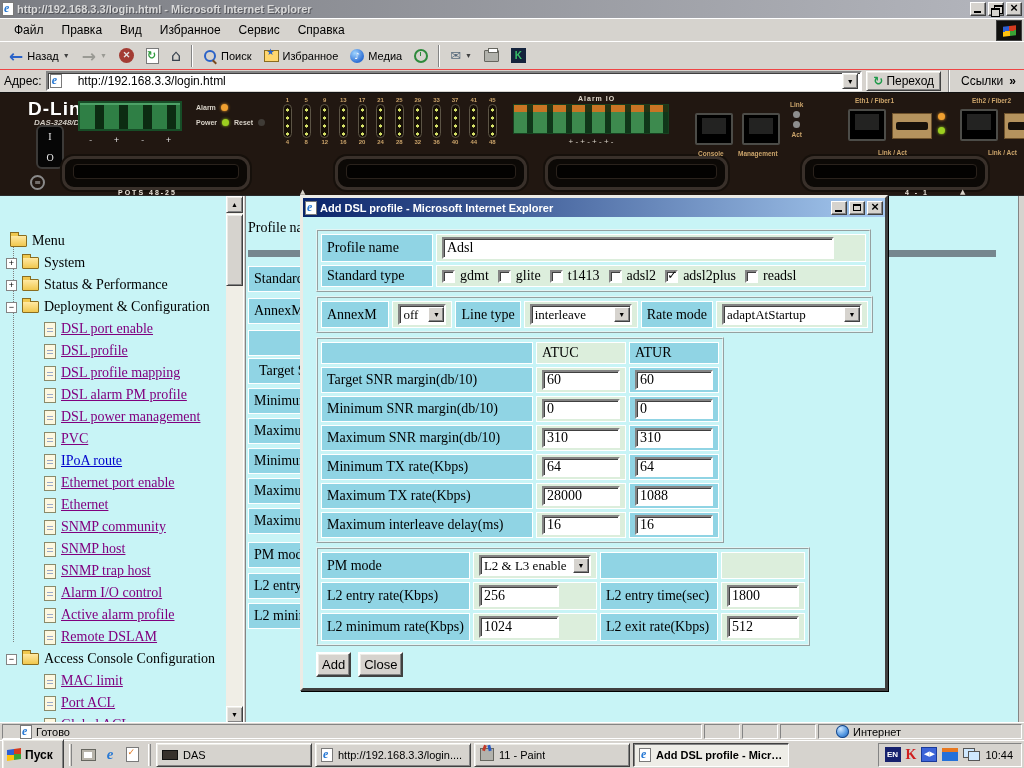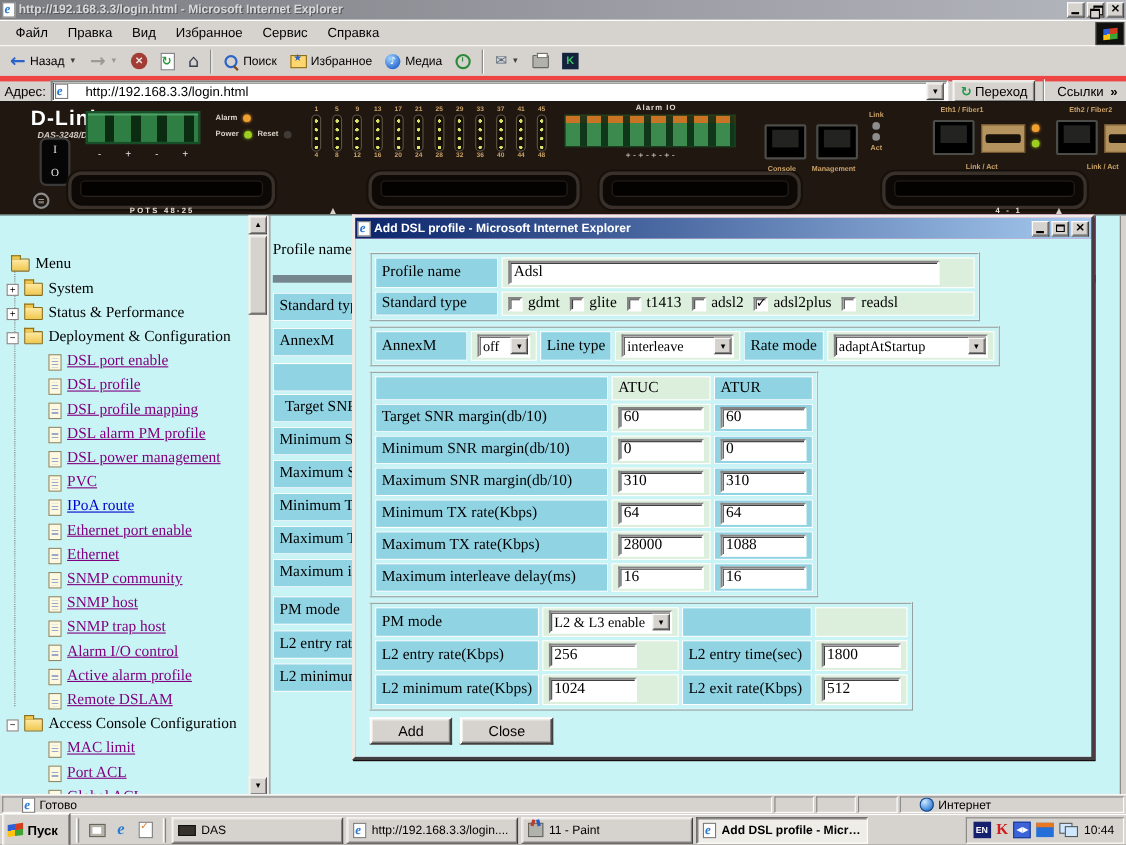--- a/index.html
+++ b/index.html
@@ -65,21 +65,21 @@
   .ico-fav::after { content:"★"; position:absolute; left:2px; top:-4px; font-size:9px; color:#2a62c8; }
   .ico-media { width:14px; height:14px; border-radius:50%; background:radial-gradient(circle at 35% 30%,#9fd4ff,#2f6fd4 70%); position:relative; }
   .ico-media::after { content:"♪"; position:absolute; left:4px; top:0px; font:9px/14px "DejaVu Sans",sans-serif; color:#fff; }
   .ico-history { width:14px; height:14px; border-radius:50%; border:2px solid #2e8a3c; position:relative; }
   .ico-history::after { content:""; position:absolute; left:4px; top:1px; width:1px; height:4px; background:#2e8a3c; }
   .ico-mail { font:13px/14px "DejaVu Sans",sans-serif; color:#55687a; }
   .ico-print { width:15px; height:12px; position:relative; background:#b2b2ac; border:1px solid #66665f; border-radius:1px; }
   .ico-print::before { content:""; position:absolute; left:3px; top:-3px; width:8px; height:3px; background:#fff; border:1px solid #66665f; }
   .ico-kapp { width:15px; height:15px; background:#14233c; color:#39c06a; font:bold 10px/15px "Liberation Sans",sans-serif; text-align:center; }
 
-  .addressbar { height:23px; background:#d6d3ce; border-top:5px solid #ef4444; display:flex; align-items:center;
+  .addressbar { height:23px; background:#d6d3ce; border-top:1px solid #ef4444; display:flex; align-items:center;
                 padding:0 4px; gap:4px; }
   .addr-label { font:12px "Liberation Sans",sans-serif; }
   .addr-input { flex:1; height:20px; background:#fff; border:2px solid; border-color:#848484 #fff #fff #848484;
                 box-shadow:inset 1px 1px 0 #404040; display:flex; align-items:center; gap:4px; padding:0 2px; position:relative; }
   .addr-text { font:12px "Liberation Sans",sans-serif; flex:1;padding-left:12px; }
   .addr-drop { width:16px; height:16px; text-align:center; font-size:7px; line-height:16px; flex:none; }
   .go-btn { display:flex; align-items:center; gap:3px; font:12px "Liberation Sans",sans-serif; padding:1px 6px; height:20px; }
   .ico-go { font:bold 12px/12px "DejaVu Sans",sans-serif; color:#1e9a4a; }
   .links-lbl { font:12px "Liberation Sans",sans-serif; padding:0 4px; display:flex; gap:6px; align-items:center; }
 
@@ -161,21 +161,21 @@
                    border-left:1px solid #fff; border-right:1px solid #848484; }
   .main-pane { position:absolute; left:246px; top:0; width:772px; height:527px; background:#c8f4f6; overflow:hidden; }
   .right-edge { position:absolute; left:1018px; top:0; width:6px; height:527px; background:#d6d3ce; border-left:1px solid #848484; }
 
   .bg-profile-label { left:2px; top:24px; font:14px "Liberation Serif",serif; color:#000; white-space:nowrap; }
   .bg-grayline { left:2px; top:54px; width:748px; height:7px; background:#76868e; }
   .bg-cell { left:2px; width:118px; height:26px; background:#90d4e4; border:1px solid #ffffff;
              font:14px/24px "Liberation Serif",serif; padding-left:5px; white-space:nowrap; overflow:hidden; }
 
   
-  .dialog { position:absolute; left:320px; top:-1px; width:675px; height:496px; background:#ec4899;
+  .dialog { position:absolute; left:300px; top:-1px; width:588px; height:496px; background:#0f172a;
             border:3px solid; border-color:#ecebe5 #404040 #404040 #ecebe5; box-shadow:1px 1px 0 #000; z-index:20; }
   .dlg-titlebar { height:19px; background:linear-gradient(90deg,#0a246a,#a6caf0); display:flex; align-items:center;
                   gap:3px; padding:0 2px; }
   .dlg-title { color:#fff; font:bold 11px "Liberation Sans",sans-serif; flex:1; white-space:nowrap; overflow:hidden; }
   .dlg-body { position:absolute; left:0; right:0; top:19px; bottom:0; background:#c8f4f6; overflow:hidden;
               padding:12px 12px 0 13px; font-family:"Liberation Serif",serif; }
   .ftable { border-collapse:separate; border-spacing:3px; border:2px ridge #e4f4f4; margin-bottom:4px; }
   .ftable td { border:1px solid #fff; font:14px "Liberation Serif",serif; padding:2px 5px; white-space:nowrap; }
   td.lblc { background:#90d4e4; }
   td.valc { background:#dceedc; }
@@ -187,21 +187,21 @@
   .select { display:inline-flex; align-items:center; height:21px; background:#fff; border:2px solid;
             border-color:#848484 #fff #fff #848484; box-shadow:inset 1px 1px 0 #404040; padding-left:3px; gap:4px; }
   .select-value { font:13px "Liberation Serif",serif; white-space:nowrap; }
   .select-btn { width:16px; height:15px; background:#d6d3ce; border:1px solid; border-color:#fff #404040 #404040 #fff;
             box-shadow:inset -1px -1px 0 #848484; text-align:center; flex:none; margin-left:auto; }
   .select-btn::after { content:"▼"; font-size:7px; line-height:14px; color:#000; display:block; }
   .num-input { width:78px; height:20px; }
   .btnrow { display:flex; gap:7px; margin-top:6px; }
   .btn97 { background:#d6d3ce; border:2px solid; border-color:#fff #404040 #404040 #fff;
            box-shadow:inset -1px -1px 0 #848484, inset 1px 1px 0 #ecebe5;
-           font:13px "Liberation Sans",sans-serif; padding:3px 24px; }
+           font:13px "Liberation Sans",sans-serif; padding:3px 4px; }
 
   
   .statusbar { position:absolute; left:0; top:722px; width:1024px; height:18px; background:#d6d3ce;
                border-top:1px solid #fff; display:flex; align-items:center; gap:2px; padding:1px 2px; }
   .spane { height:15px; border:1px solid; border-color:#848484 #fff #fff #848484; display:flex; align-items:center;
            gap:4px; padding:0 17px; font:11px "Liberation Sans",sans-serif; }
   .spane.main { flex:1; }
   .spane.small { width:19px; }
   .spane.zone { width:204px; }
   .globe { width:13px; height:13px; border-radius:50%; flex:none;

